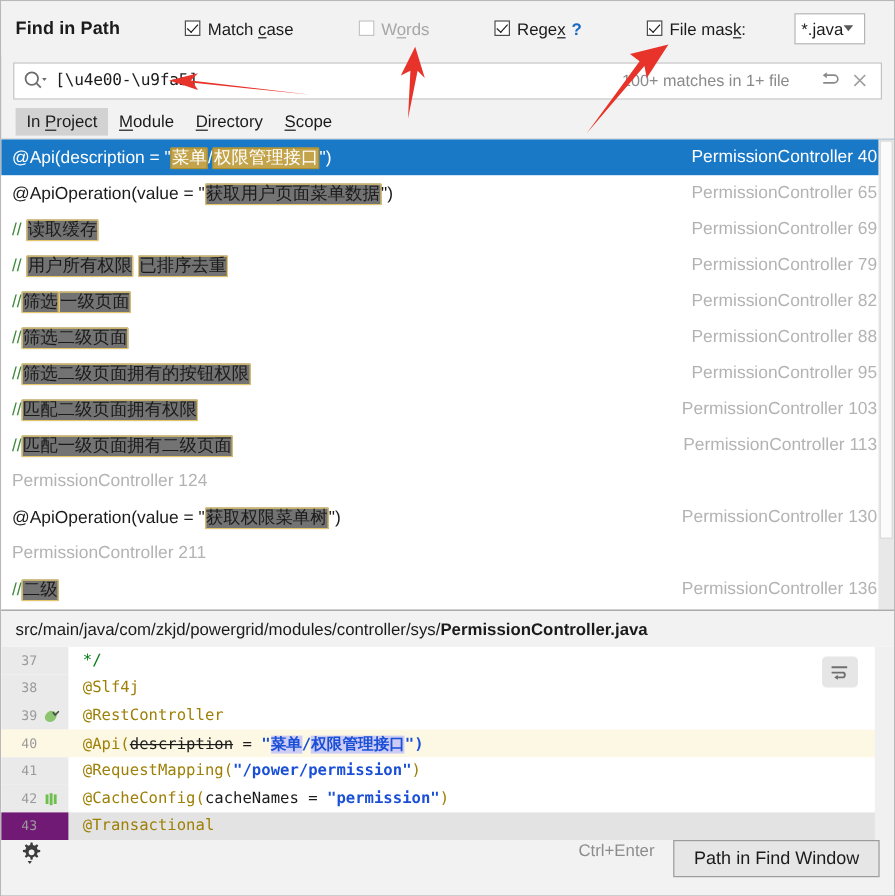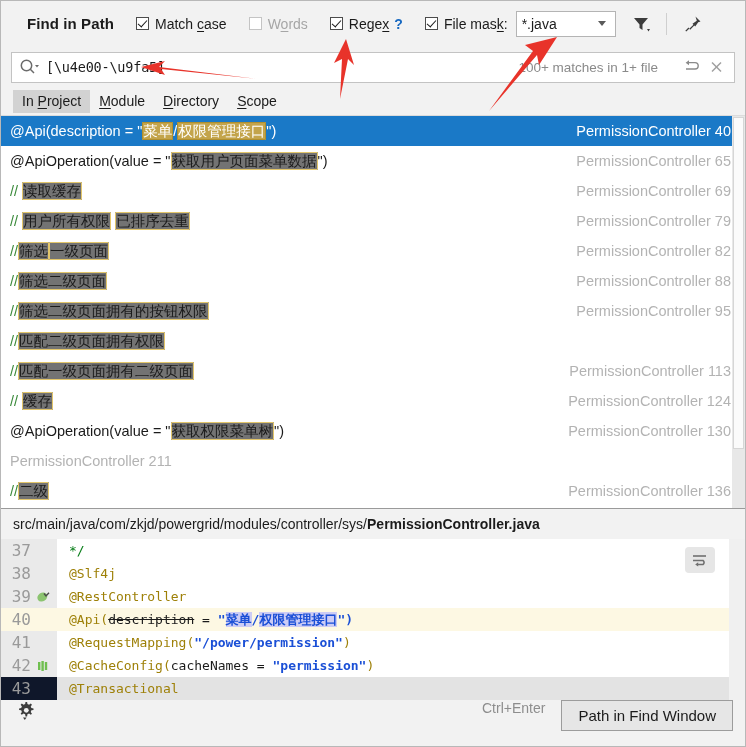--- a/index.html
+++ b/index.html
@@ -14,22 +14,23 @@
     position: relative;
     background: #f2f2f2;
     border: 1px solid #b8b8b8;
     display: flex; flex-direction: column;
   }
 
   
   .toprow {
     height: 45px; flex: 0 0 45px;
     display: flex; align-items: center;
-    padding: 0 10px 0 26px;
+    padding: 0 10px 0 12px;
     background: #f2f2f2;
+    gap: 32px;
   }
   .title {
     font-size: 15px; font-weight: bold; color: #1b1b1b;
     letter-spacing: .1px; white-space: nowrap;
   }
   .opt { display: flex; align-items: center; margin-left: 22px; white-space: nowrap; }
   .cb {
     width: 13px; height: 13px; border: 1px solid #4c4c4c;
     background: #fff; position: relative; flex: 0 0 13px;
   }
@@ -113,25 +114,25 @@
   .pathbar b { font-weight: bold; }
   .code {
     flex: 1; background: #fff; position: relative; overflow: hidden;
     font-family: "DejaVu Sans Mono", monospace; font-size: 13px;
   }
   .cline { height: 23px; display: flex; align-items: center; white-space: nowrap; }
   .cline.hlline { background: #fdf8e3; }
   .cline.dimline { background: #e3e3e3; }
   .gutter {
     flex: 0 0 56px; height: 100%; display: flex; align-items: center;
-    background: #eaeaea; color: #9a9a9a; font-size: 16px;
+    background: #eaeaea; color: #9a9a9a; font-size: 11px;
     padding-right: 6px; position: relative;
   }
   .cline.hlline .gutter { background: #fdf8e3; }
-  .cline.dimline .gutter { background: #0f172a; justify-content: center; }
+  .cline.dimline .gutter { background: #701a75; justify-content: center; }
   .lnum { flex: 1; text-align: right; }
   .gicon { width: 16px; margin-left: 4px; display: flex; align-items: center; justify-content: center; }
   .ctext { padding-left: 12px; color: #1b1b1b; }
   .ann { color: #9e8008; }
   .str { color: #067d17; }
   .strb { color: #1a4fd6; font-weight: bold; }
   .kw { color: #1b1b1b; }
   .strike { text-decoration: line-through; }
   .cmatch { background: #ccccf5; }
   .wrapbtn {
@@ -261,27 +262,27 @@
       <div class="row">
         <div class="rtext"><span class="cmt">//</span><span class="hl">筛选二级页面</span></div>
         <div class="rloc">PermissionController 88</div>
       </div>
       <div class="row">
         <div class="rtext"><span class="cmt">//</span><span class="hl">筛选二级页面拥有的按钮权限</span></div>
         <div class="rloc">PermissionController 95</div>
       </div>
       <div class="row">
         <div class="rtext"><span class="cmt">//</span><span class="hl">匹配二级页面拥有权限</span></div>
+        <div class="rloc">PermissionController 103</div>
       </div>
       <div class="row">
         <div class="rtext"><span class="cmt">//</span><span class="hl">匹配一级页面拥有二级页面</span></div>
         <div class="rloc">PermissionController 113</div>
       </div>
       <div class="row">
-        <div class="rtext"><span class="cmt">// </span><span class="hl">缓存</span></div>
         <div class="rloc">PermissionController 124</div>
       </div>
       <div class="row">
         <div class="rtext"><span>@ApiOperation(value = "</span><span class="hl">获取权限菜单树</span><span>")</span></div>
         <div class="rloc">PermissionController 130</div>
       </div>
       <div class="row">
         <div class="rloc">PermissionController 211</div>
       </div>
       <div class="row">

